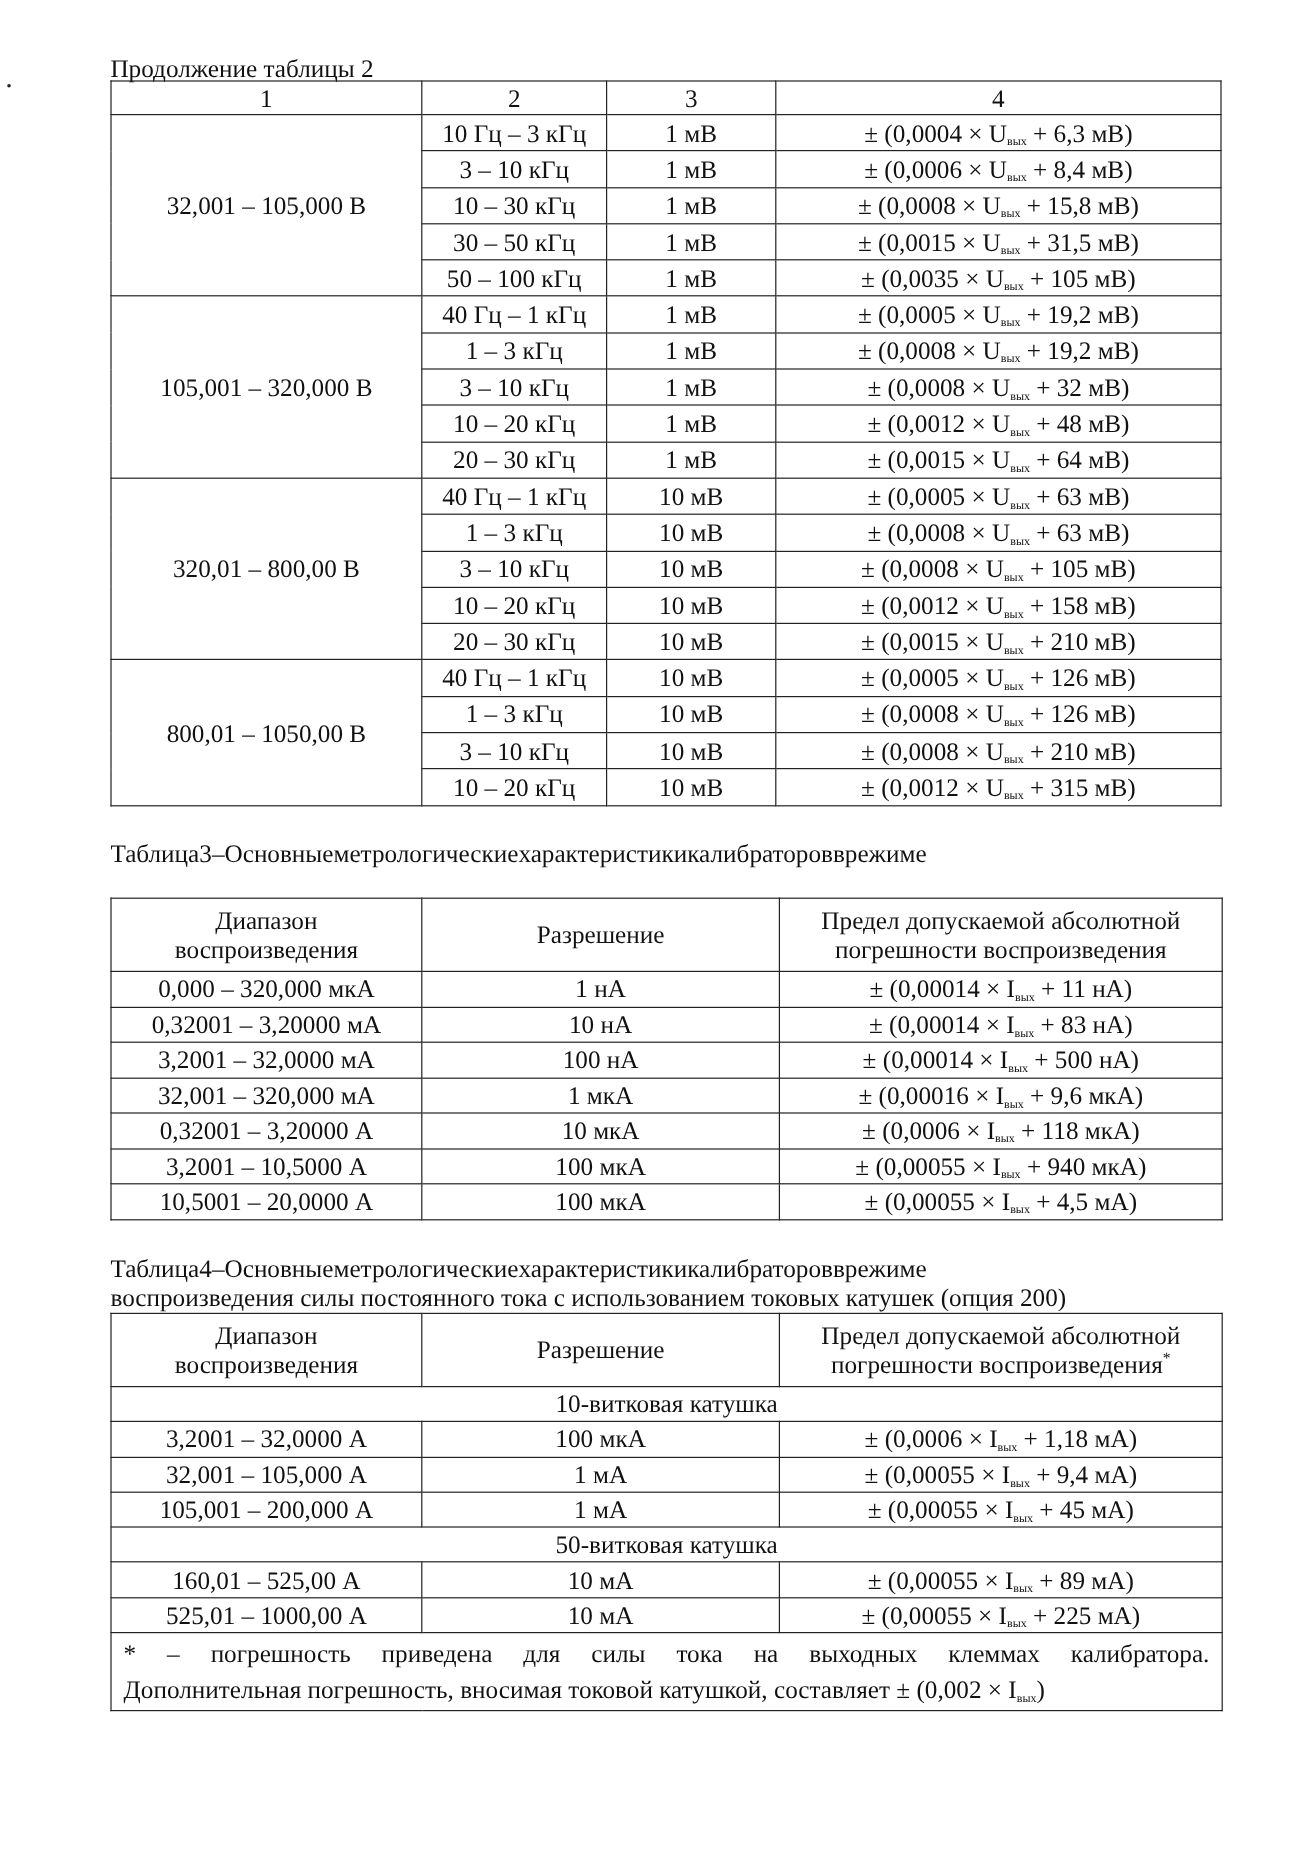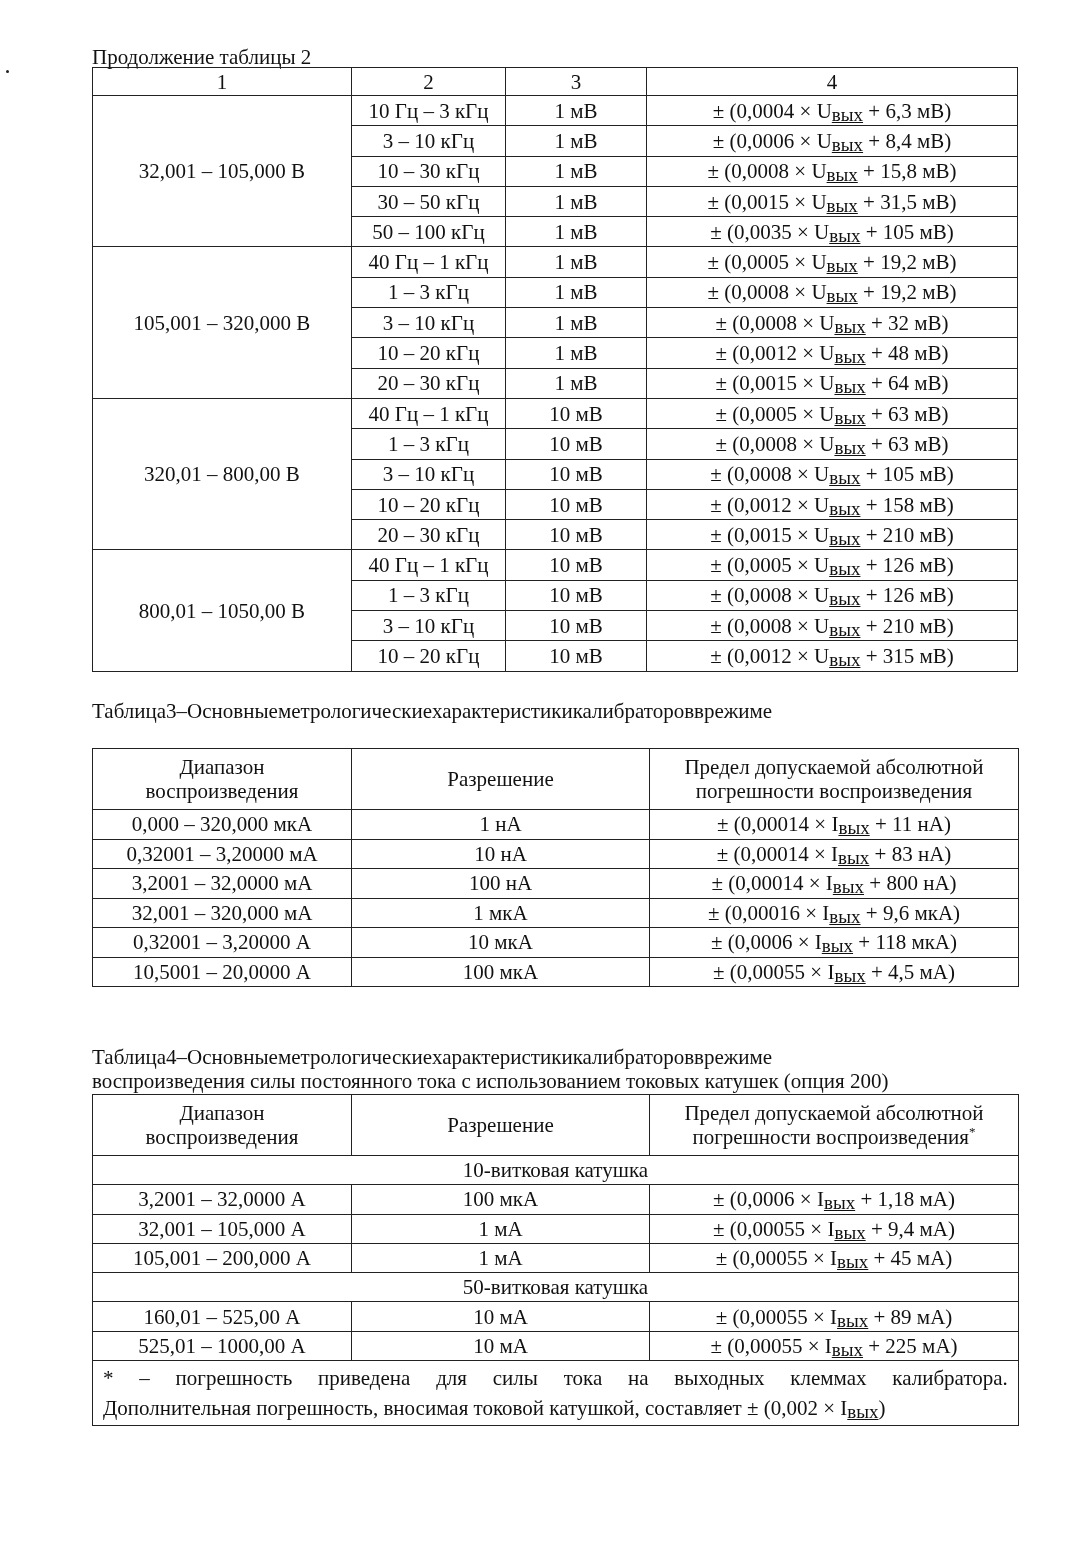--- a/index.html
+++ b/index.html
@@ -1,21 +1,21 @@
 <!DOCTYPE html>
 <html><head>
 <meta charset="utf-8">
 <style>
   html, body { margin: 0; padding: 0; background: #ffffff; }
   body { width: 1076px; height: 1541px; position: relative; font-family: "Liberation Serif", "DejaVu Serif", serif; color: #111; font-size: 21px; }
   .dot { position: absolute; left: 6px; top: 70px; width: 3px; height: 3px; background: #222; border-radius: 50%; }
   .caption { position: absolute; left: 92px; top: 46px; font-size: 21px; line-height: 22px; }
   table { border-collapse: collapse; position: absolute; table-layout: fixed; }
   td { border: 1.5px solid #222; text-align: center; vertical-align: middle; padding: 0; line-height: 22px; white-space: nowrap; }
-  sub { font-size: 19px; vertical-align: -3px; line-height: 0; text-decoration: underline; }
+  sub { font-size: 10px; vertical-align: -3px; line-height: 0; }
   sup { font-size: 13px; line-height: 0; }
   #t2 { left: 92px; top: 67px; width: 925px; }
   #t2 td { height: 29.3px; }
   #t2 tr.hdr td { height: 27px; }
   .title-block { position: absolute; left: 92px; width: 926px; font-size: 21px; line-height: 24px; text-align: justify; }
   .title-block .l1 { display: flex; justify-content: flex-start; }
   #t3 { left: 92px; top: 748px; width: 926px; }
   #t3 td { height: 28.5px; }
   #t3 tr.hdr td { height: 60px; line-height: 24px; }
   #t4 { left: 92px; top: 1094px; width: 926px; }
@@ -178,31 +178,36 @@
         <td><span>± (0,00014 × I</span><sub>вых</sub><span> + 11 нА)</span></td>
       </tr>
       <tr>
         <td>0,32001 – 3,20000 мА</td>
         <td>10 нА</td>
         <td><span>± (0,00014 × I</span><sub>вых</sub><span> + 83 нА)</span></td>
       </tr>
       <tr>
         <td>3,2001 – 32,0000 мА</td>
         <td>100 нА</td>
-        <td><span>± (0,00014 × I</span><sub>вых</sub><span> + 800 нА)</span></td>
+        <td><span>± (0,00014 × I</span><sub>вых</sub><span> + 500 нА)</span></td>
       </tr>
       <tr>
         <td>32,001 – 320,000 мА</td>
         <td>1 мкА</td>
         <td><span>± (0,00016 × I</span><sub>вых</sub><span> + 9,6 мкА)</span></td>
       </tr>
       <tr>
         <td>0,32001 – 3,20000 А</td>
         <td>10 мкА</td>
         <td><span>± (0,0006 × I</span><sub>вых</sub><span> + 118 мкА)</span></td>
+      </tr>
+      <tr>
+        <td>3,2001 – 10,5000 А</td>
+        <td>100 мкА</td>
+        <td><span>± (0,00055 × I</span><sub>вых</sub><span> + 940 мкА)</span></td>
       </tr>
       <tr>
         <td>10,5001 – 20,0000 А</td>
         <td>100 мкА</td>
         <td><span>± (0,00055 × I</span><sub>вых</sub><span> + 4,5 мА)</span></td>
       </tr>
     </tbody>
 </table>
 
 <div class="title-block" style="top:1045px;">

